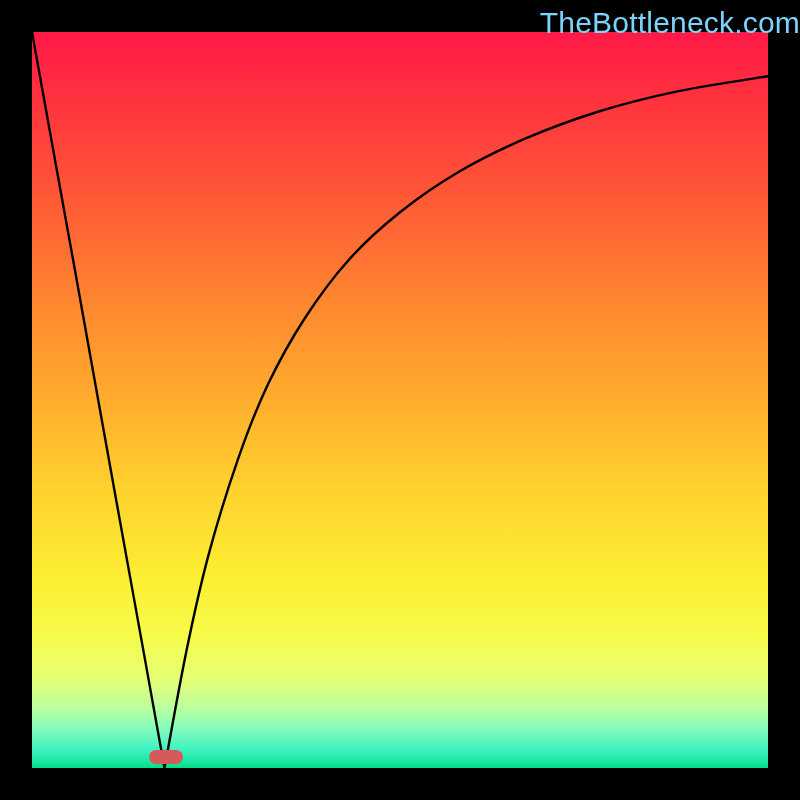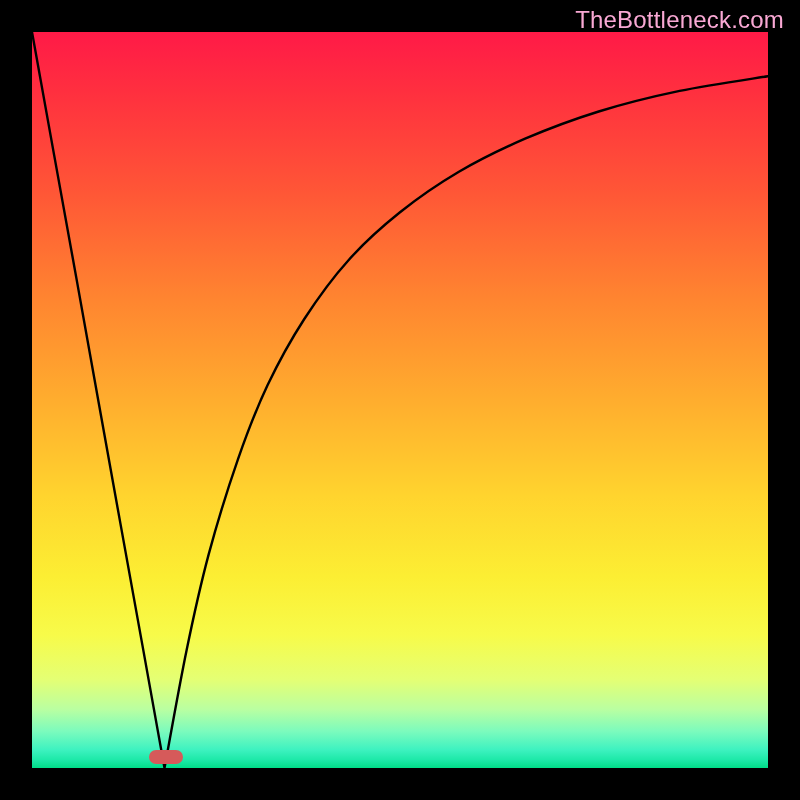--- a/index.html
+++ b/index.html
@@ -51,23 +51,23 @@
     inset: 0;
   }
   .marker {
     position: absolute;
     background: #d65a5a;
     border-radius: 999px;
   }
   .watermark {
     position: absolute;
     top: 6px;
-    right: 16px;
-    color: #f9a8d4;
-    font-size: 24px;
+    right: 0;
+    color: #7dd3fc;
+    font-size: 30px;
     font-weight: 500;
     letter-spacing: 0.2px;
     user-select: none;
   }
 </style>
 </head>
 <body>
 
 <div class="frame">
 

